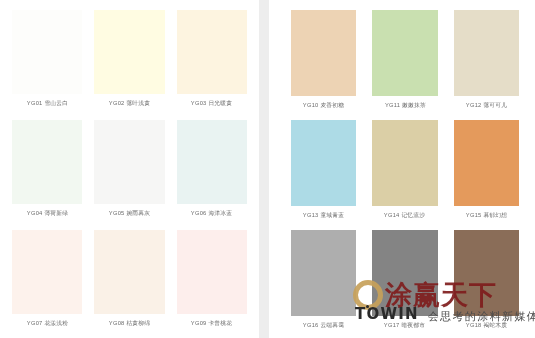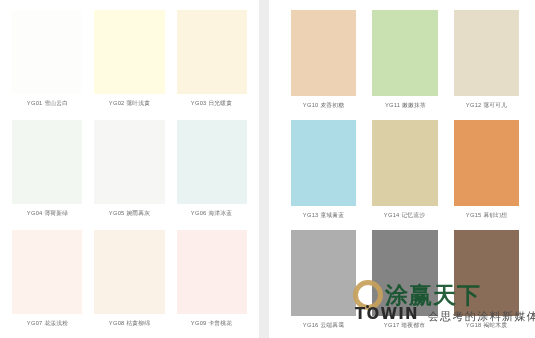--- a/index.html
+++ b/index.html
@@ -101,24 +101,24 @@
   .wm-ring {
     width: 30px;
     height: 30px;
     border: 5px solid #c7a15a;
     border-radius: 50%;
     box-sizing: border-box;
     opacity: 0.92;
   }
   .wm-big-text {
     font-family: "DejaVu Sans", sans-serif;
-    font-size: 23px;
+    font-size: 27px;
     line-height: 30px;
     font-weight: bold;
-    color: #14532d;
+    color: #7f1d1d;
     opacity: 0.92;
     letter-spacing: 1px;
   }
   .wm-bottom {
     position: absolute;
     left: 2px;
     bottom: 12px;
     display: flex;
     align-items: flex-end;
     gap: 9px;

